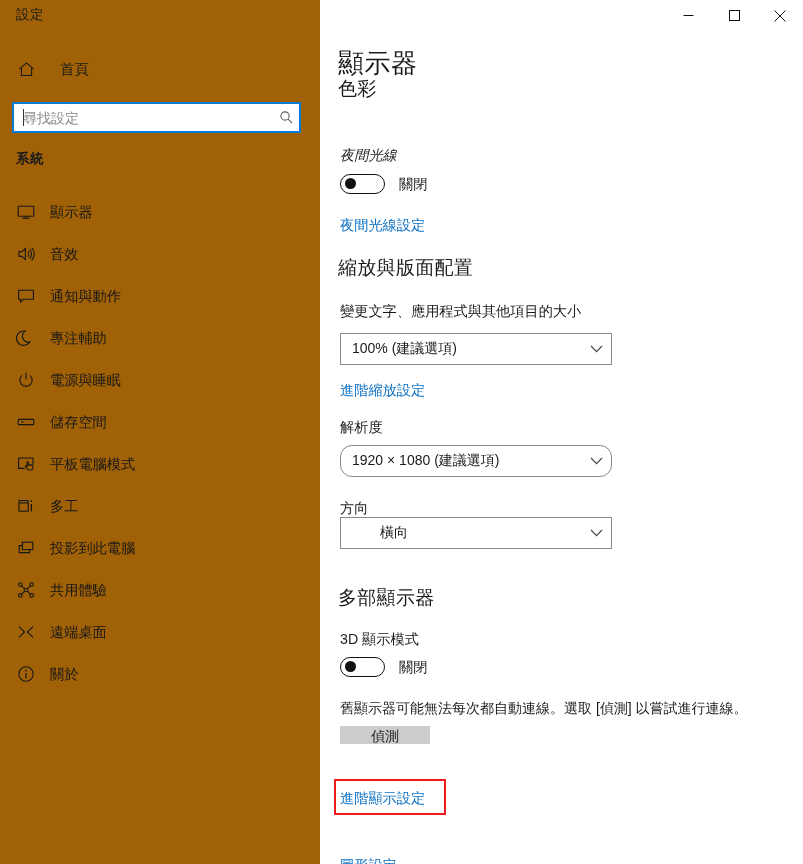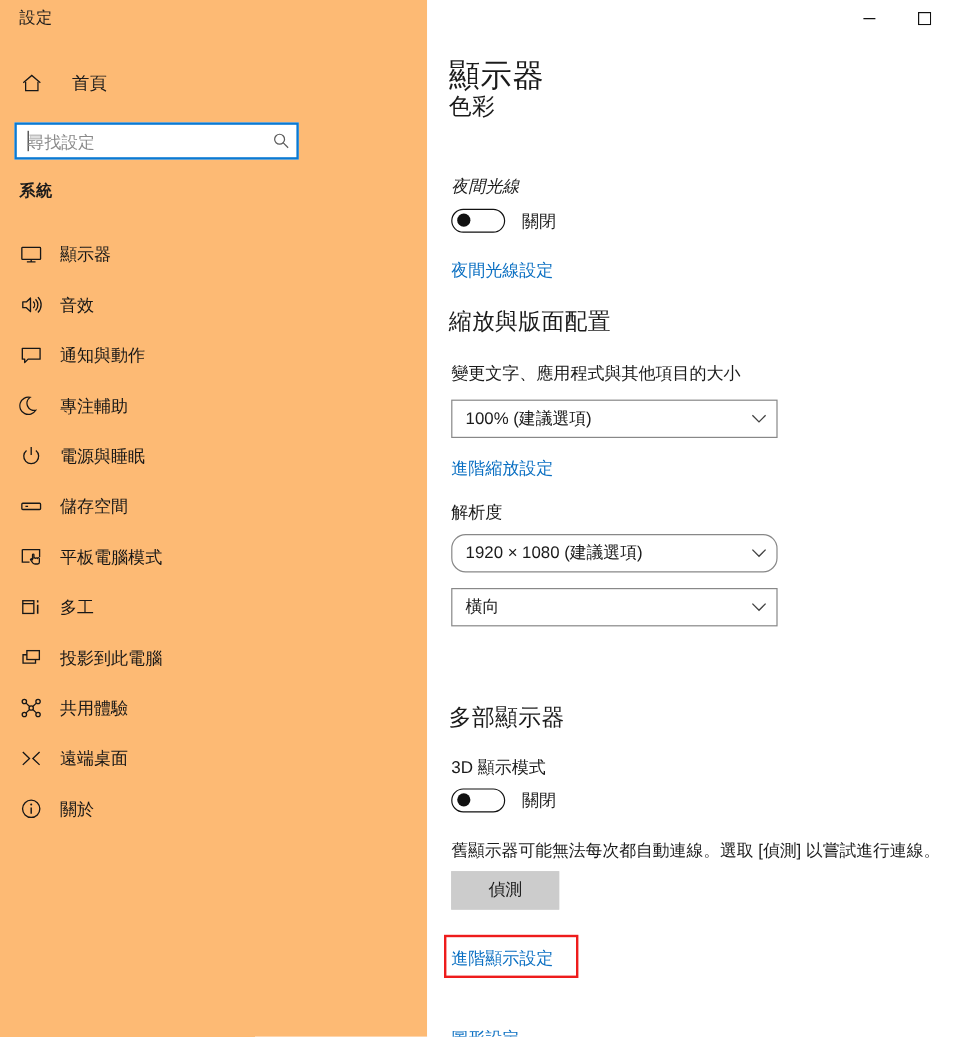--- a/index.html
+++ b/index.html
@@ -19,24 +19,23 @@
     width: 803px;
     height: 864px;
     display: flex;
     background: #ffffff;
   }
 
   
   .sidebar {
     width: 320px;
     height: 864px;
-    background: #fdba74;
+    background: #a16207;
     flex: 0 0 320px;
     position: relative;
-    padding-left: 36px;
   }
   .app-title {
     position: absolute;
     left: 16px;
     top: 6px;
     font-size: 13.5px;
     color: #1b1b1b;
     letter-spacing: 0.5px;
   }
   .home-row {
@@ -60,21 +59,21 @@
   .home-row .lbl {
     margin-left: 20px;
     font-size: 14.5px;
     color: #1b1b1b;
   }
 
   .search-wrap {
     position: absolute;
     left: 12px;
     top: 102px;
-    width: 237px;
+    width: 289px;
     height: 31px;
     background: #ffffff;
     border: 2px solid #0a7ad4;
     box-sizing: border-box;
     display: flex;
     align-items: center;
   }
   .search-caret {
     width: 1px;
     height: 17px;
@@ -261,21 +260,21 @@
     display: flex;
     align-items: center;
     justify-content: center;
     color: #444;
   }
 
   .btn {
     position: absolute;
     left: 20px;
     width: 90px;
-    height: 32px;
+    height: 18px;
     background: #cccccc;
     border: 1px solid #cccccc;
     box-sizing: border-box;
     font-family: inherit;
     font-size: 14px;
     color: #1b1b1b;
     cursor: pointer;
   }
 
   .highlight-box {
@@ -504,21 +503,21 @@
     <div class="combo" style="top:445px;border-radius:12px;">
       <span class="val">1920 × 1080 (建議選項)</span>
       <span class="chev">
         <svg width="13" height="8" viewBox="0 0 13 8">
             <path d="M1 1 L6.5 6.6 L12 1" fill="none" stroke="currentColor" stroke-width="1.1"></path>
           </svg>
       </span>
     </div>
 
     <div class="field-label" style="top:499px;">方向</div>
-    <div class="combo" style="top:490px;">
+    <div class="combo" style="top:517px;padding-left:28px;">
       <span class="val">橫向</span>
       <span class="chev">
         <svg width="13" height="8" viewBox="0 0 13 8">
             <path d="M1 1 L6.5 6.6 L12 1" fill="none" stroke="currentColor" stroke-width="1.1"></path>
           </svg>
       </span>
     </div>
 
     <div class="sec-head" style="top:585px;">多部顯示器</div>
     <div class="field-label" style="top:630px;">3D 顯示模式</div>

